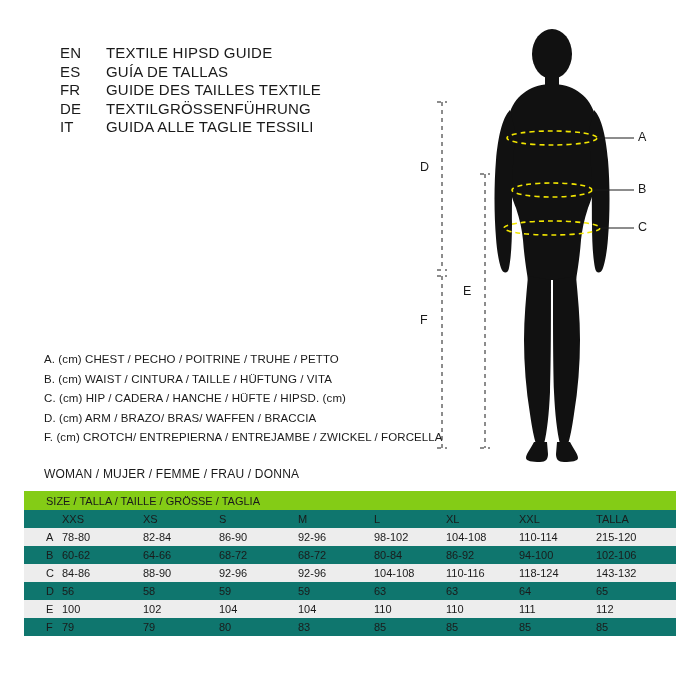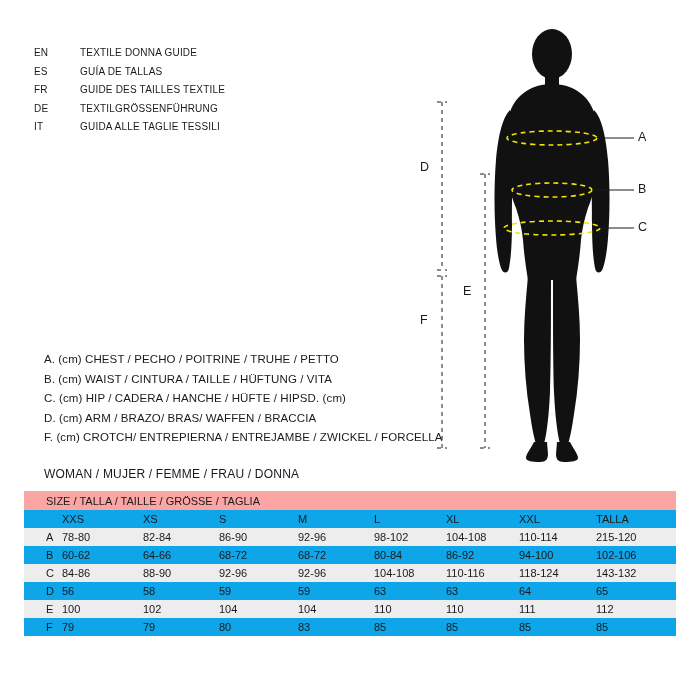--- a/index.html
+++ b/index.html
@@ -10,22 +10,22 @@
     font-family: "Liberation Sans", sans-serif;
     color: #1a1a1a;
     position: relative;
     overflow: hidden;
   }
   .page { position:absolute; inset:0; }
 
   
   .titles {
     position: absolute;
-    left: 34px; top: 44px;
-    font-size: 10px;
+    left: 60px; top: 44px;
+    font-size: 15px;
     line-height: 18.5px;
   }
   .title-row { display: flex; }
   .title-lang { width: 46px; letter-spacing: .2px; }
   .title-text { letter-spacing: .2px; }
 
   
   .legend {
     position: absolute;
     left: 44px; top: 350px;
@@ -43,23 +43,23 @@
   }
 
   
   .table-wrap {
     position: absolute;
     left: 24px; top: 491px;
     width: 652px;
   }
   table { border-collapse: collapse; width: 100%; font-size: 11px; }
   th, td { text-align: left; padding: 0; height: 18px; vertical-align: middle; }
-  .r-head td { background: #fca5a5; font-weight: normal; height: 19px; }
+  .r-head td { background: #84cc16; font-weight: normal; height: 19px; }
   .r-alt td { background: #ededed; }
-  .r-plain td { background: #0ea5e9; }
+  .r-plain td { background: #0f766e; }
   td.c0 { width: 38px; padding-left: 22px; }
   td.c1 { width: 81px; }
   td.c2 { width: 76px; margin-top: 44px; }
   td.c3 { width: 79px; }
   td.c4 { width: 76px; }
   td.c5 { width: 72px; }
   td.c6 { width: 73px; }
   td.c7 { width: 77px; }
   td.c8 { width: 80px; }
   .sizehead td { padding-left: 22px; }
@@ -71,21 +71,21 @@
   }
 </style>
 </head>
 <body>
 
 <div class="page">
 
   <div class="titles">
     <div class="title-row">
       <span class="title-lang">EN</span>
-      <span class="title-text">TEXTILE DONNA GUIDE</span>
+      <span class="title-text">TEXTILE HIPSD GUIDE</span>
     </div>
     <div class="title-row">
       <span class="title-lang">ES</span>
       <span class="title-text">GUÍA DE TALLAS</span>
     </div>
     <div class="title-row">
       <span class="title-lang">FR</span>
       <span class="title-text">GUIDE DES TAILLES TEXTILE</span>
     </div>
     <div class="title-row">

